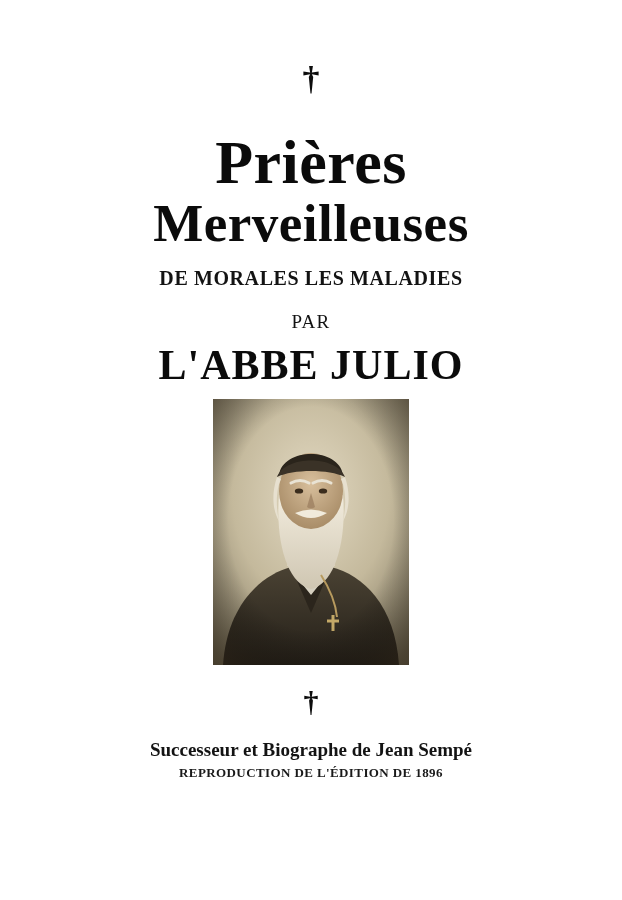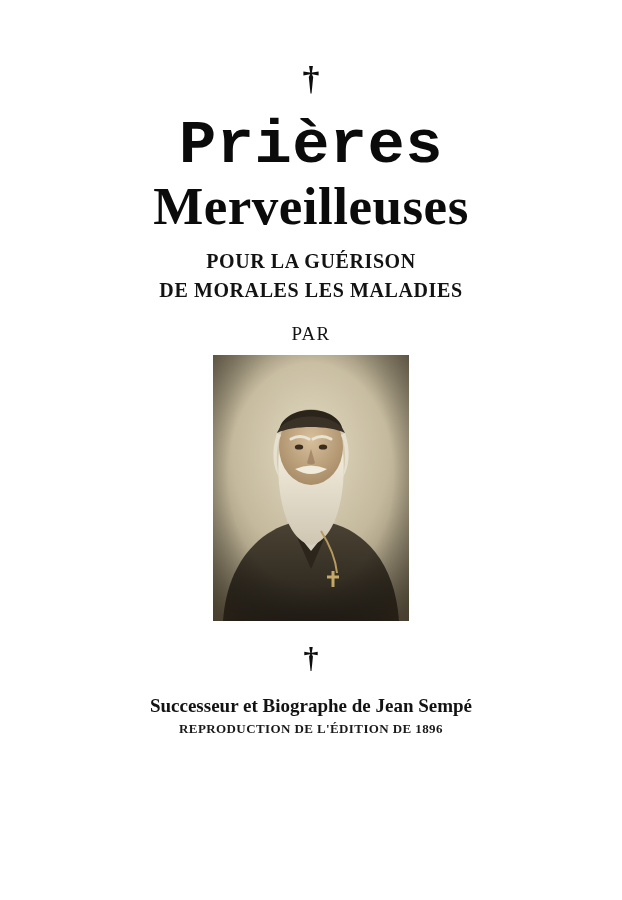--- a/index.html
+++ b/index.html
@@ -33,22 +33,21 @@
   }
   .title-line {
     font-family: "Liberation Serif", serif;
     font-weight: 700;
     color: #0b0b0b;
     letter-spacing: 0.5px;
     line-height: 1.02;
   }
   .title-1 {
     font-size: 62px;
-    margin-top: 18px;
-    font-family: Liberation Mono, monospace;
+    margin-top: 35px;
   }
   .title-2 {
     font-size: 53px;
     margin-top: 2px;
   }
   .subtitle-block {
     margin-top: 14px;
     text-align: center;
   }
   .subtitle-line {
@@ -111,25 +110,25 @@
 <body>
 
 <div class="page">
 
   <div class="cross-top">†</div>
 
   <div class="title-line title-1">Prières</div>
   <div class="title-line title-2">Merveilleuses</div>
 
   <div class="subtitle-block">
-    <div class="subtitle-line">POUR LA GUÉRISON</div>
     <div class="subtitle-line">DE MORALES LES MALADIES</div>
   </div>
 
   <div class="par-line">PAR</div>
+  <div class="author-line">L'ABBE JULIO</div>
 
   <div class="portrait">
     <svg width="196" height="266" viewBox="0 0 196 266" aria-hidden="true">
       <defs>
         <radialGradient id="bg" cx="50%" cy="38%" r="78%">
           <stop offset="0%" stop-color="#ded5bd"></stop>
           <stop offset="55%" stop-color="#c9bfa3"></stop>
           <stop offset="100%" stop-color="#8f8straight"></stop>
         </radialGradient>
         <radialGradient id="bg2" cx="50%" cy="36%" r="80%">

